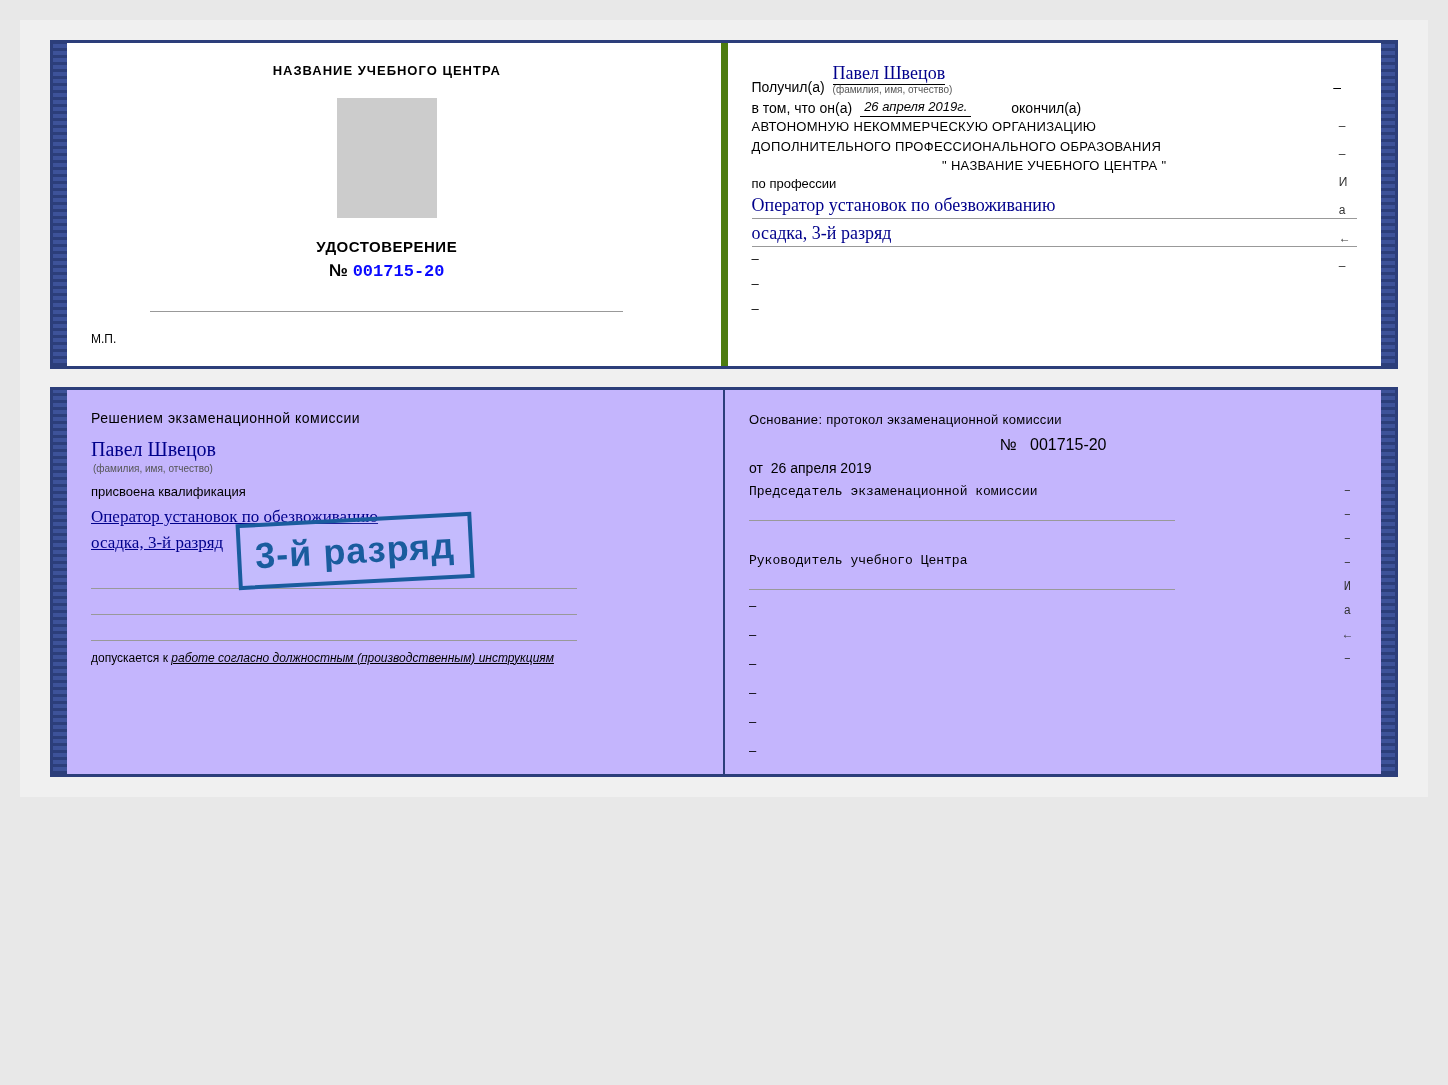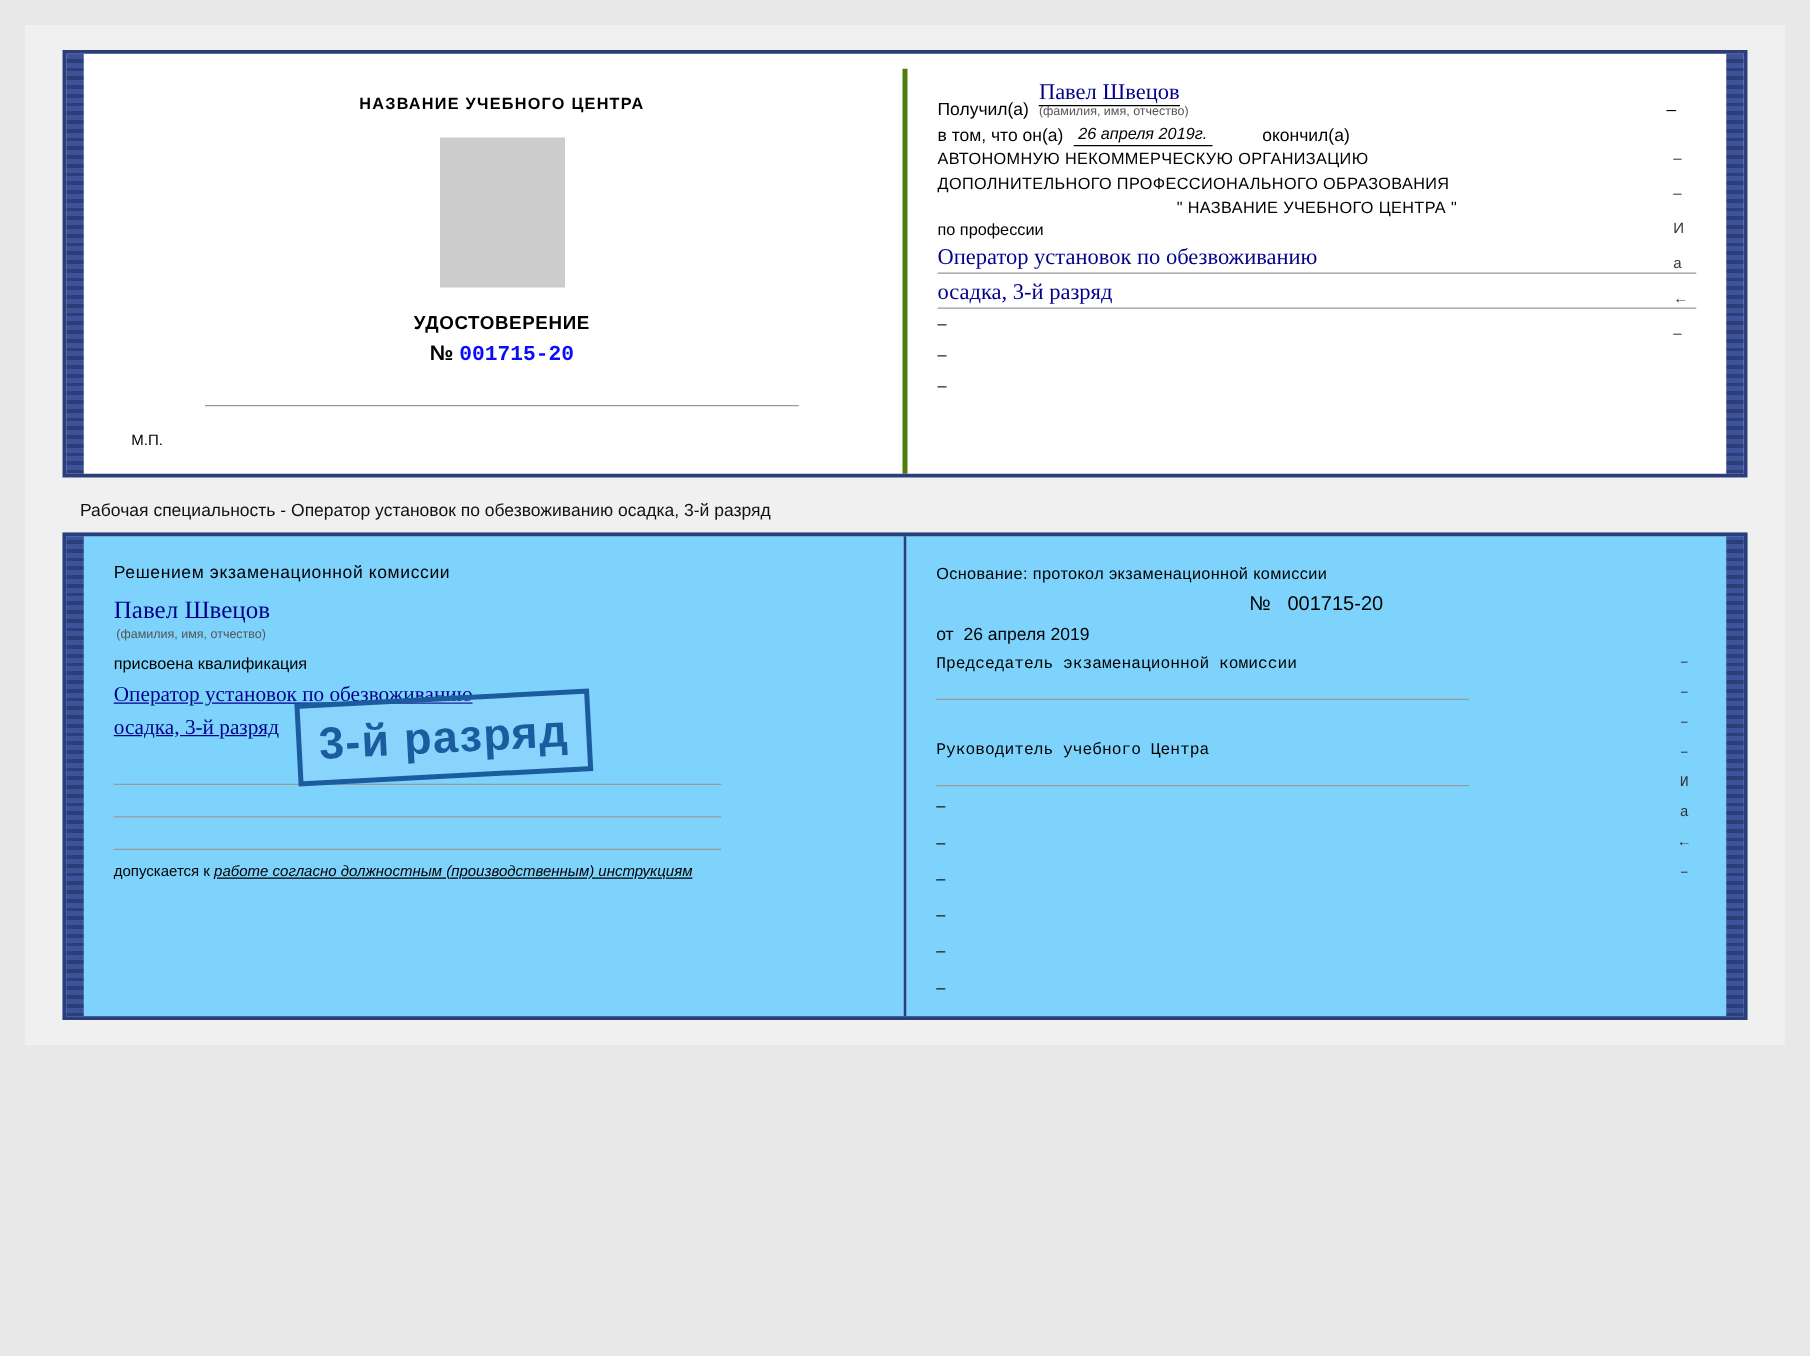--- a/index.html
+++ b/index.html
@@ -24,26 +24,25 @@
       margin-bottom: 18px;
       position: relative;
     }
 
     .cert-top-left, .cert-top-right {
       padding: 20px 24px;
       flex: 1;
     }
 
     .cert-top-left {
-      border-right: 4px solid #4d7c0f;
+      border-right: 7px solid #4d7c0f;
       display: flex;
       flex-direction: column;
-      align-items: flex-end;
+      align-items: flex-start;
       position: relative;
-      margin-top: 12px;
     }
 
     .cert-top-right {
       display: flex;
       flex-direction: column;
       gap: 14px;
     }
 
     
     .cert-top::before {
@@ -203,21 +202,21 @@
     .between-label {
       font-size: 14px;
       color: #111;
       margin: 8px 0 10px 14px;
     }
 
     
     .cert-bottom {
       display: flex;
       border: 3px solid #2c3e7a;
-      background: #7dd3fc;
+      background: #c4b5fd;
       position: relative;
     }
 
     .cert-bottom::before {
       content: '';
       position: absolute;
       left: 0; top: 0; bottom: 0;
       width: 14px;
       background: repeating-linear-gradient(
         0deg,
@@ -449,21 +448,20 @@
 
         <div style="display:flex; flex-direction:column; gap:10px; margin-top:4px;">
           <span style="font-size:13px;">–</span>
           <span style="font-size:13px;">–</span>
           <span style="font-size:13px;">–</span>
         </div>
       </div>
     </div>
   </div>
 
-  <div class="between-label">Рабочая специальность - Оператор установок по обезвоживанию осадка, 3-й разряд</div>
 
   <div class="cert-bottom">
 
     <div class="cert-bottom-left">
       <div class="bottom-left-inner">
         <div class="decision-title">Решением экзаменационной комиссии</div>
         <div class="person-name-bottom">Павел Швецов</div>
         <div class="fio-small">(фамилия, имя, отчество)</div>
         <div class="assigned-label">присвоена квалификация</div>
         <div class="qualification-text">Оператор установок по обезвоживанию</div>

